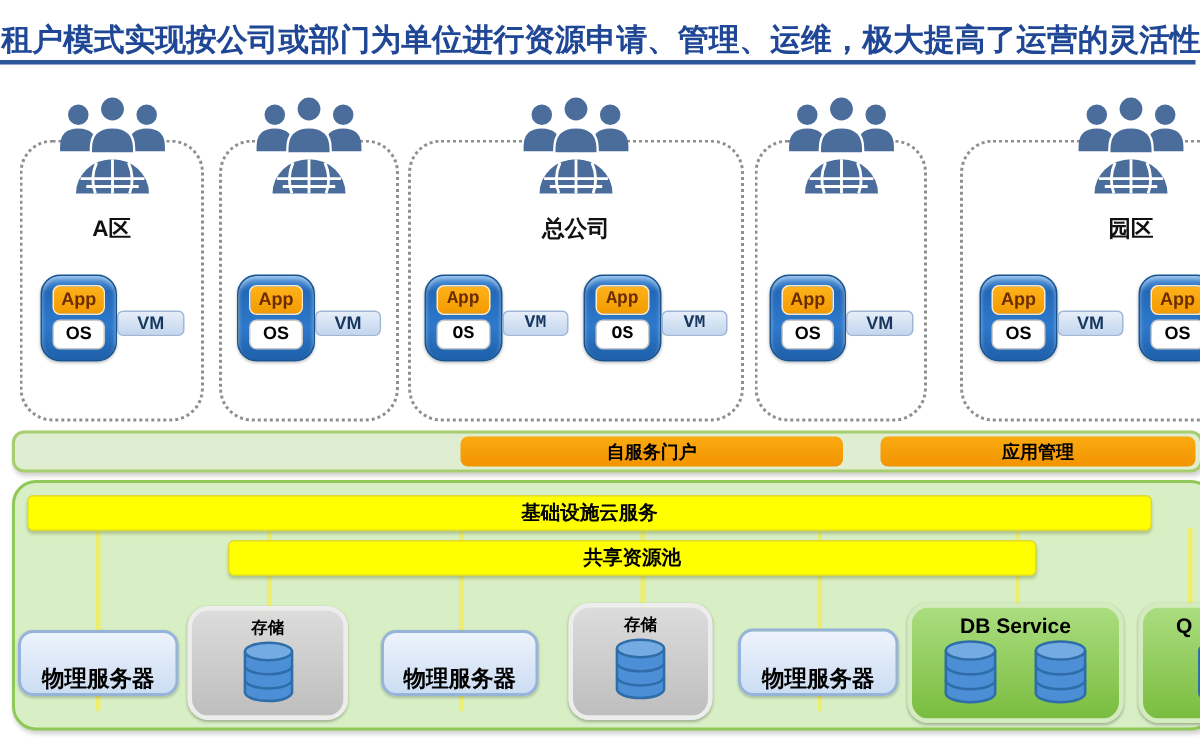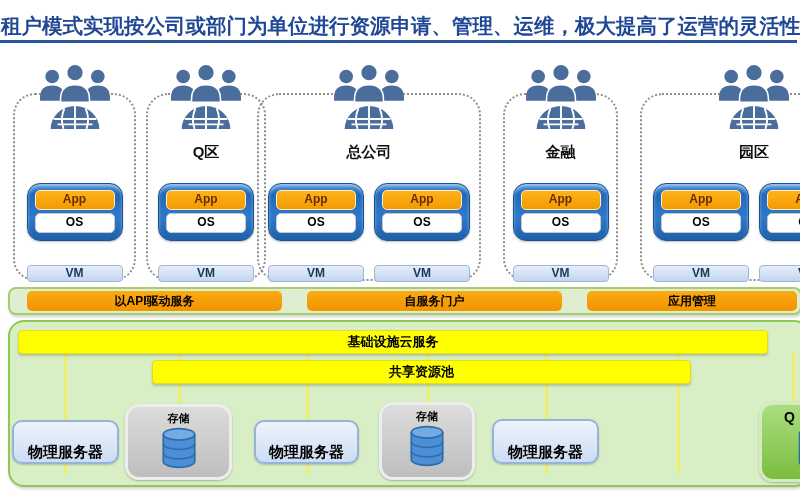--- a/index.html
+++ b/index.html
@@ -8,28 +8,28 @@
 
   
   .title{position:absolute;left:1px;top:12px;width:820px;font-size:20.5px;font-weight:bold;
          color:#1F4795;white-space:nowrap;letter-spacing:0;}
   .title-underline{position:absolute;left:0;top:40px;width:797px;height:3px;background:#2B579A;}
 
   
   .tenant{position:absolute;top:93px;height:188px;border:2px dotted #8f8f8f;border-radius:22px;box-sizing:border-box;}
   .t1{left:13px;width:123px;}
   .t2{left:146px;width:120px;}
-  .t3{left:257px;width:224px;}
+  .t3{left:272px;width:224px;font-family:Liberation Mono, monospace;}
   .t4{left:503px;width:115px;}
   .t5{left:640px;width:228px;}
   .people{position:absolute;top:-32px;left:50%;transform:translateX(-50%);width:76px;height:68px;}
   .tname{position:absolute;top:48px;left:0;width:100%;text-align:center;font-weight:bold;
          font-size:15px;color:#111;}
   .stacks{position:absolute;top:88px;left:0;right:0;display:flex;justify-content:center;gap:10px;}
-  .stack{display:flex;flex-direction:column;align-items:flex-start;width:96px;}
+  .stack{display:flex;align-items:flex-start;width:96px;}
   .panel{width:96px;height:58px;border-radius:13px;box-sizing:border-box;
          background:linear-gradient(180deg,#5A9CDF 0%,#2268B8 18%,#2E79CC 60%,#1E5FA9 100%);
          border:1px solid #17548F;padding:6px 7px;display:flex;flex-direction:column;gap:3px;
          box-shadow:inset 0 2px 3px rgba(255,255,255,.45),0 1px 2px rgba(0,0,0,.25);}
   .appbar{height:18px;background:linear-gradient(#FFB21C,#F29B00);border:1px solid #FFE9C2;
           border-radius:5px;text-align:center;font-weight:bold;font-size:12px;line-height:17px;color:#6B2D00;}
   .osbar{height:18px;background:#fff;border:1px solid #C9C9C9;border-radius:5px;text-align:center;
          font-weight:bold;font-size:12px;line-height:17px;color:#000;}
   .vm{margin-top:24px;width:96px;height:17px;box-sizing:border-box;border-radius:4px;
       background:linear-gradient(#E6EEF9,#C3D6EE);border:1px solid #9FB6D4;text-align:center;
@@ -101,20 +101,21 @@
         </g>
         <g stroke="#fff" stroke-width="2.5" fill="none">
           <path d="M22 73 h56"></path>
             <path d="M27 80 h46"></path>
             <path d="M50 56 v30"></path>
           <path d="M36 59 q-6 14 -1 27"></path>
             <path d="M64 59 q6 14 1 27"></path>
         </g>
       </svg>
     </div>
+    <div class="tname">A区</div>
     <div class="stacks">
       <div class="stack">
         <div class="panel">
           <div class="appbar">App</div>
           <div class="osbar">OS</div>
         </div>
         <div class="vm">VM</div>
       </div>
     </div>
   </div>
@@ -133,21 +134,20 @@
         </g>
         <g stroke="#fff" stroke-width="2.5" fill="none">
           <path d="M22 73 h56"></path>
             <path d="M27 80 h46"></path>
             <path d="M50 56 v30"></path>
           <path d="M36 59 q-6 14 -1 27"></path>
             <path d="M64 59 q6 14 1 27"></path>
         </g>
       </svg>
     </div>
-    <div class="tname">Q区</div>
     <div class="stacks">
       <div class="stack">
         <div class="panel">
           <div class="appbar">App</div>
           <div class="osbar">OS</div>
         </div>
         <div class="vm">VM</div>
       </div>
     </div>
   </div>
@@ -206,21 +206,20 @@
         </g>
         <g stroke="#fff" stroke-width="2.5" fill="none">
           <path d="M22 73 h56"></path>
             <path d="M27 80 h46"></path>
             <path d="M50 56 v30"></path>
           <path d="M36 59 q-6 14 -1 27"></path>
             <path d="M64 59 q6 14 1 27"></path>
         </g>
       </svg>
     </div>
-    <div class="tname">金融</div>
     <div class="stacks">
       <div class="stack">
         <div class="panel">
           <div class="appbar">App</div>
           <div class="osbar">OS</div>
         </div>
         <div class="vm">VM</div>
       </div>
     </div>
   </div>
@@ -259,21 +258,20 @@
         <div class="panel">
           <div class="appbar">App</div>
           <div class="osbar">OS</div>
         </div>
         <div class="vm">VM</div>
       </div>
     </div>
   </div>
 
   <div class="strip">
-    <div class="obar ob1">以API驱动服务</div>
     <div class="obar ob2">自服务门户</div>
     <div class="obar ob3">应用管理</div>
   </div>
 
   <div class="platform">
     <div class="conn c1"></div>
     <div class="conn c2"></div>
     <div class="conn c3"></div>
     <div class="conn c4"></div>
     <div class="conn c5"></div>
@@ -310,20 +308,35 @@
           <ellipse cx="18" cy="7" rx="15" ry="5.5" fill="#74ABE3" stroke="#2E6DA8" stroke-width="1.6"></ellipse>
           <path d="M3 16 a15 5.5 0 0 0 30 0 M3 25 a15 5.5 0 0 0 30 0" fill="none" stroke="#2E6DA8" stroke-width="1.6"></path>
         </svg>
       </div>
     </div>
 
     <div class="rbox server r5">
       <span>物理服务器</span>
     </div>
 
+    <div class="rbox gservice r6">
+      <div class="rlabel">DB Service</div>
+      <div class="disks">
+        <svg width="44" height="46" viewBox="0 0 36 42">
+          <path d="M3 7 v26 a15 5.5 0 0 0 30 0 V7" fill="#4D8FD6" stroke="#2E6DA8" stroke-width="1.6"></path>
+          <ellipse cx="18" cy="7" rx="15" ry="5.5" fill="#74ABE3" stroke="#2E6DA8" stroke-width="1.6"></ellipse>
+          <path d="M3 16 a15 5.5 0 0 0 30 0 M3 25 a15 5.5 0 0 0 30 0" fill="none" stroke="#2E6DA8" stroke-width="1.6"></path>
+        </svg>
+        <svg width="44" height="46" viewBox="0 0 36 42">
+          <path d="M3 7 v26 a15 5.5 0 0 0 30 0 V7" fill="#4D8FD6" stroke="#2E6DA8" stroke-width="1.6"></path>
+          <ellipse cx="18" cy="7" rx="15" ry="5.5" fill="#74ABE3" stroke="#2E6DA8" stroke-width="1.6"></ellipse>
+          <path d="M3 16 a15 5.5 0 0 0 30 0 M3 25 a15 5.5 0 0 0 30 0" fill="none" stroke="#2E6DA8" stroke-width="1.6"></path>
+        </svg>
+      </div>
+    </div>
 
     <div class="rbox gservice qbox r7">
       <div class="rlabel">Q</div>
       <div class="disks">
         <svg width="44" height="46" viewBox="0 0 36 42">
           <path d="M3 7 v26 a15 5.5 0 0 0 30 0 V7" fill="#4D8FD6" stroke="#2E6DA8" stroke-width="1.6"></path>
           <ellipse cx="18" cy="7" rx="15" ry="5.5" fill="#74ABE3" stroke="#2E6DA8" stroke-width="1.6"></ellipse>
           <path d="M3 16 a15 5.5 0 0 0 30 0 M3 25 a15 5.5 0 0 0 30 0" fill="none" stroke="#2E6DA8" stroke-width="1.6"></path>
         </svg>
       </div>

